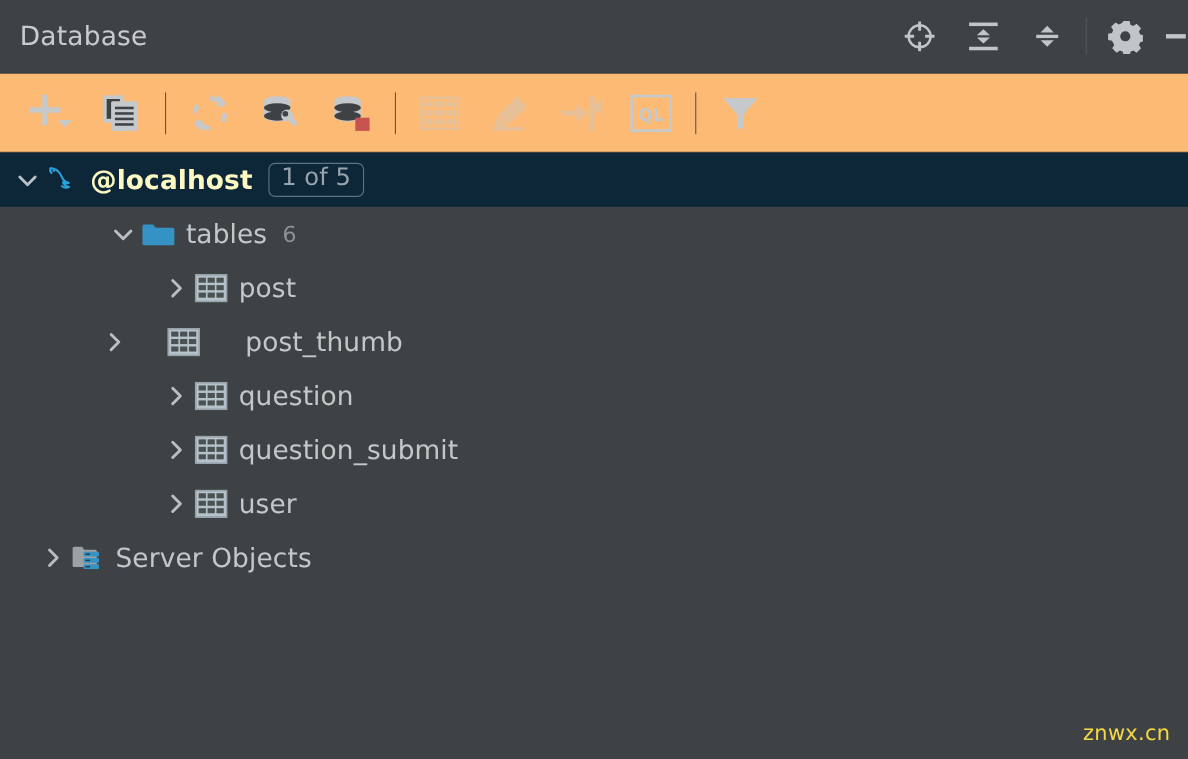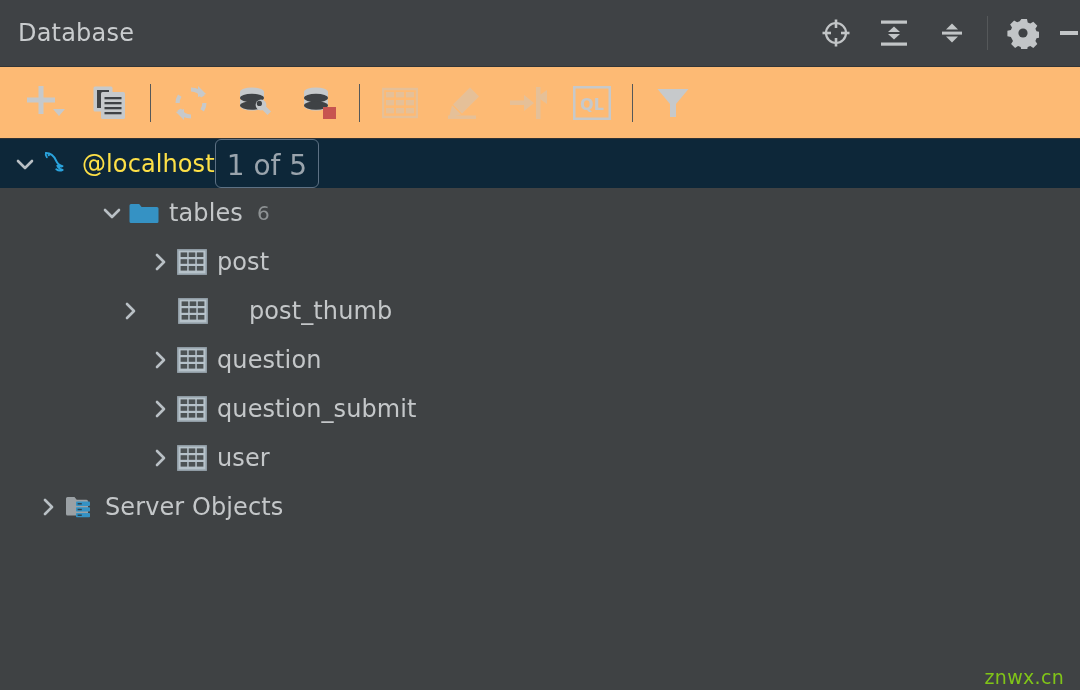--- a/index.html
+++ b/index.html
@@ -136,42 +136,43 @@
     justify-content: center;
     flex: 0 0 34px;
   }
   .label {
     font-size: 24px;
     color: #c4c7c9;
     margin-left: 8px;
     letter-spacing: 0.1px;
   }
   .label.strong {
-    color: #fde047;
-    font-weight: 400;
+    color: #fef9c3;
+    font-weight: 700;
   }
   .count {
     font-size: 20px;
     color: #8e9294;
     margin-left: 14px;
   }
   .badge {
+    margin-left: 14px;
     border: 1px solid #5d7184;
     border-radius: 6px;
     color: #9aa4ad;
-    font-size: 28px;
-    padding: 10px 11px 4px 11px;
+    font-size: 22px;
+    padding: 0 11px 4px 11px;
     line-height: 1.15;
   }
 
   .watermark {
     position: absolute;
     right: 16px;
-    bottom: 2px;
-    color: #84cc16;
+    bottom: 12px;
+    color: #fde047;
     font-size: 19px;
     letter-spacing: 0.3px;
     opacity: 0.95;
   }
 
   svg { display: block; }
 </style>
 </head>
 <body>
 
@@ -419,21 +420,21 @@
           <rect x="19.8" y="10.2" width="6.6" height="4.6" fill="#4c5254"></rect>
           <rect x="3.6" y="17" width="6.6" height="4.6" fill="#4c5254"></rect>
           <rect x="11.7" y="17" width="6.6" height="4.6" fill="#4c5254"></rect>
           <rect x="19.8" y="17" width="6.6" height="4.6" fill="#4c5254"></rect>
         </svg>
       </div>
       <span class="label">post</span>
     </div>
 
 
-    <div class="row" style="padding-left:115px;gap:31px;">
+    <div class="row" style="padding-left:89px;gap:31px;">
       <div class="twisty">
         <svg width="24" height="24" viewBox="0 0 24 24">
           <polyline points="9,5 16,12 9,19" fill="none" stroke="#b9c0c5" stroke-width="2.6" stroke-linecap="round" stroke-linejoin="round"></polyline>
         </svg>
       </div>
       <div class="node-icon">
         <svg width="30" height="26" viewBox="0 0 30 26">
           <rect x="0.9" y="0.9" width="28.2" height="24.2" fill="#b6c2ca" stroke="#97a4ad" stroke-width="1.6"></rect>
           <rect x="3.6" y="3.4" width="6.6" height="4.6" fill="#4c5254"></rect>
           <rect x="11.7" y="3.4" width="6.6" height="4.6" fill="#4c5254"></rect>

